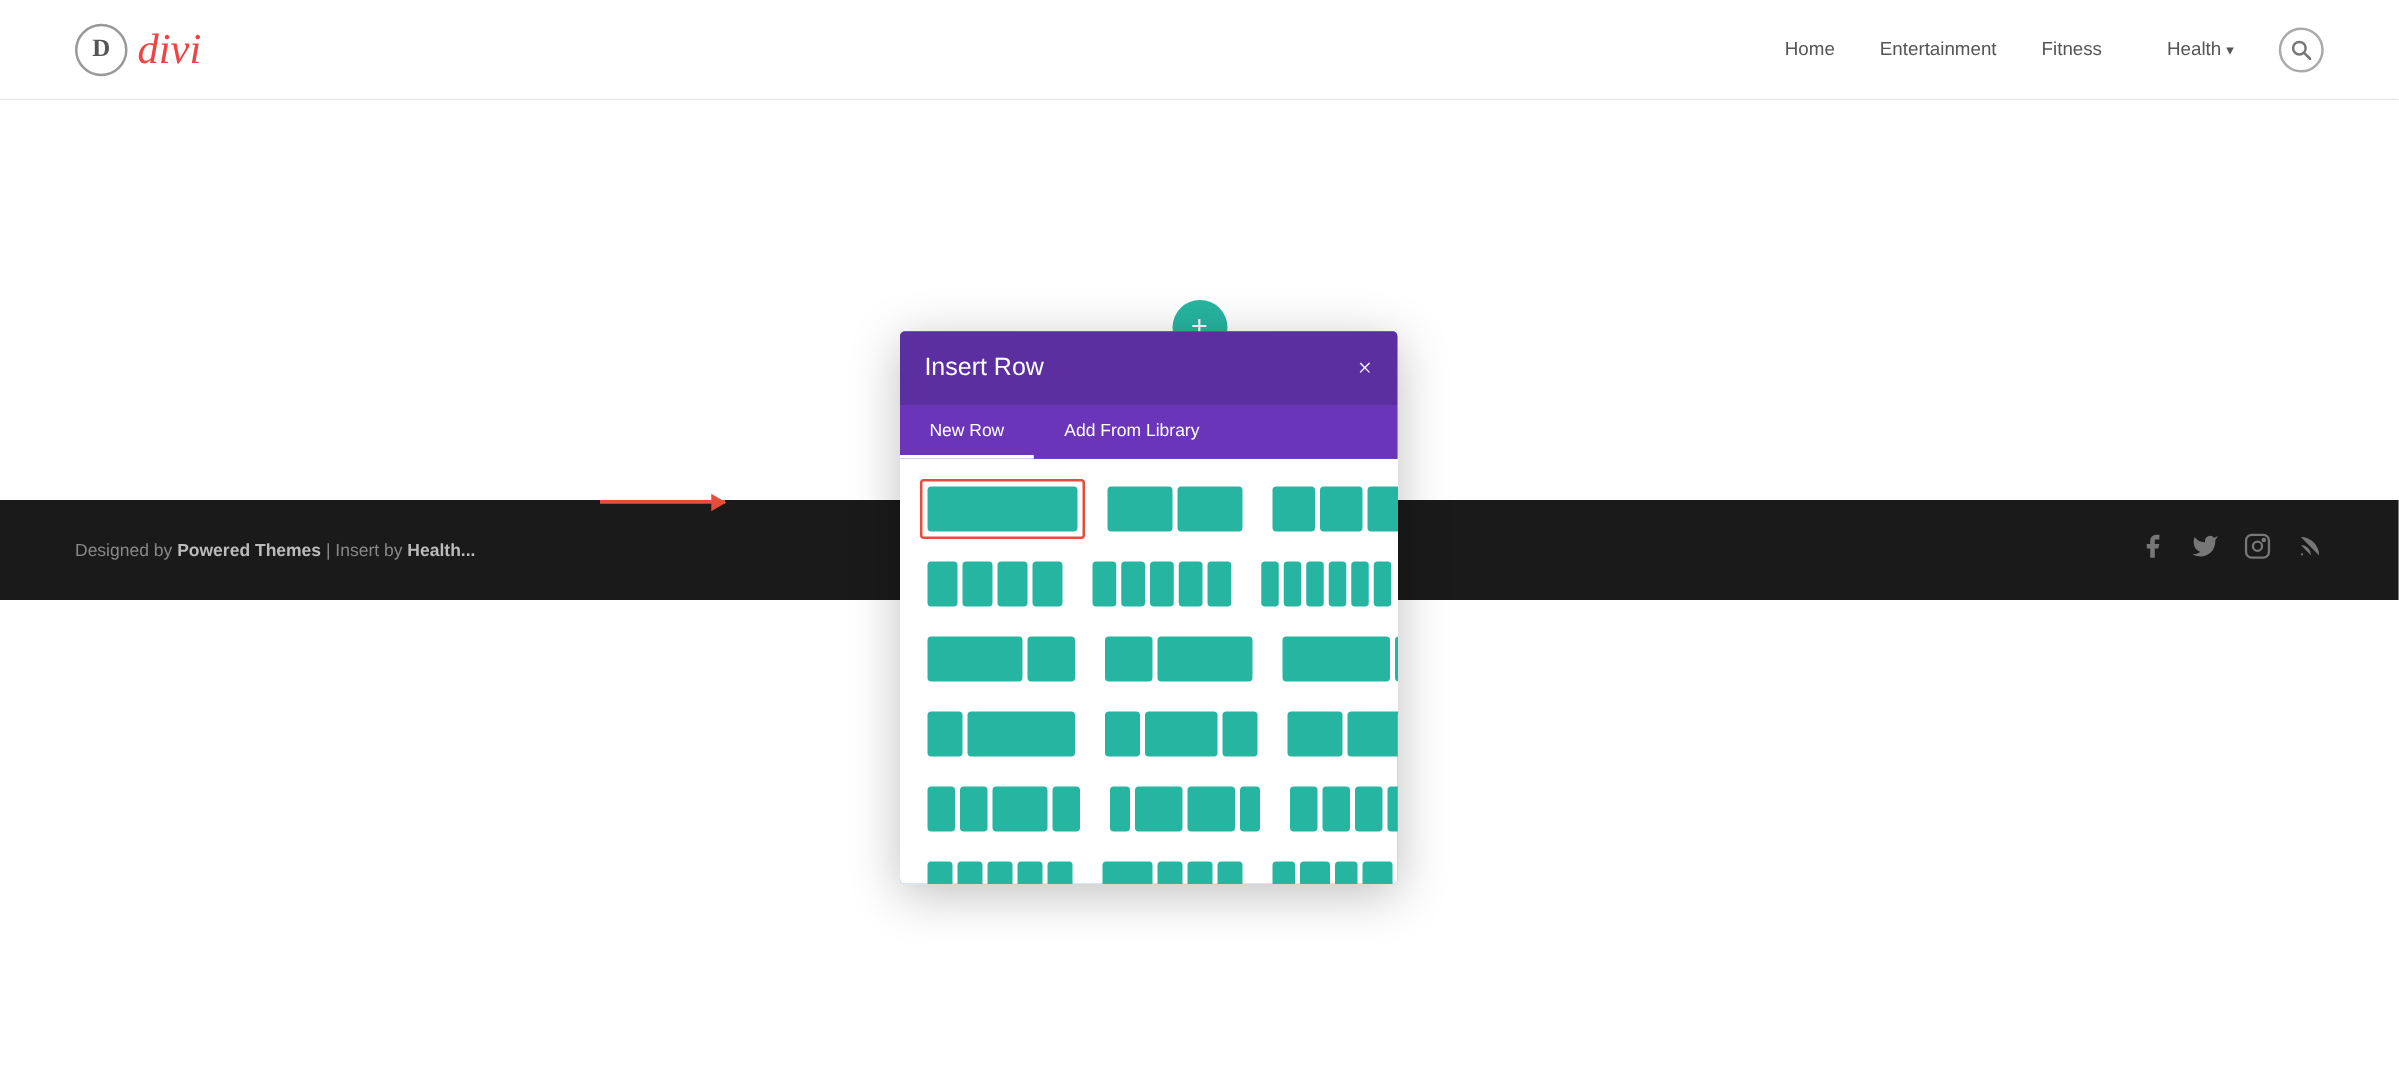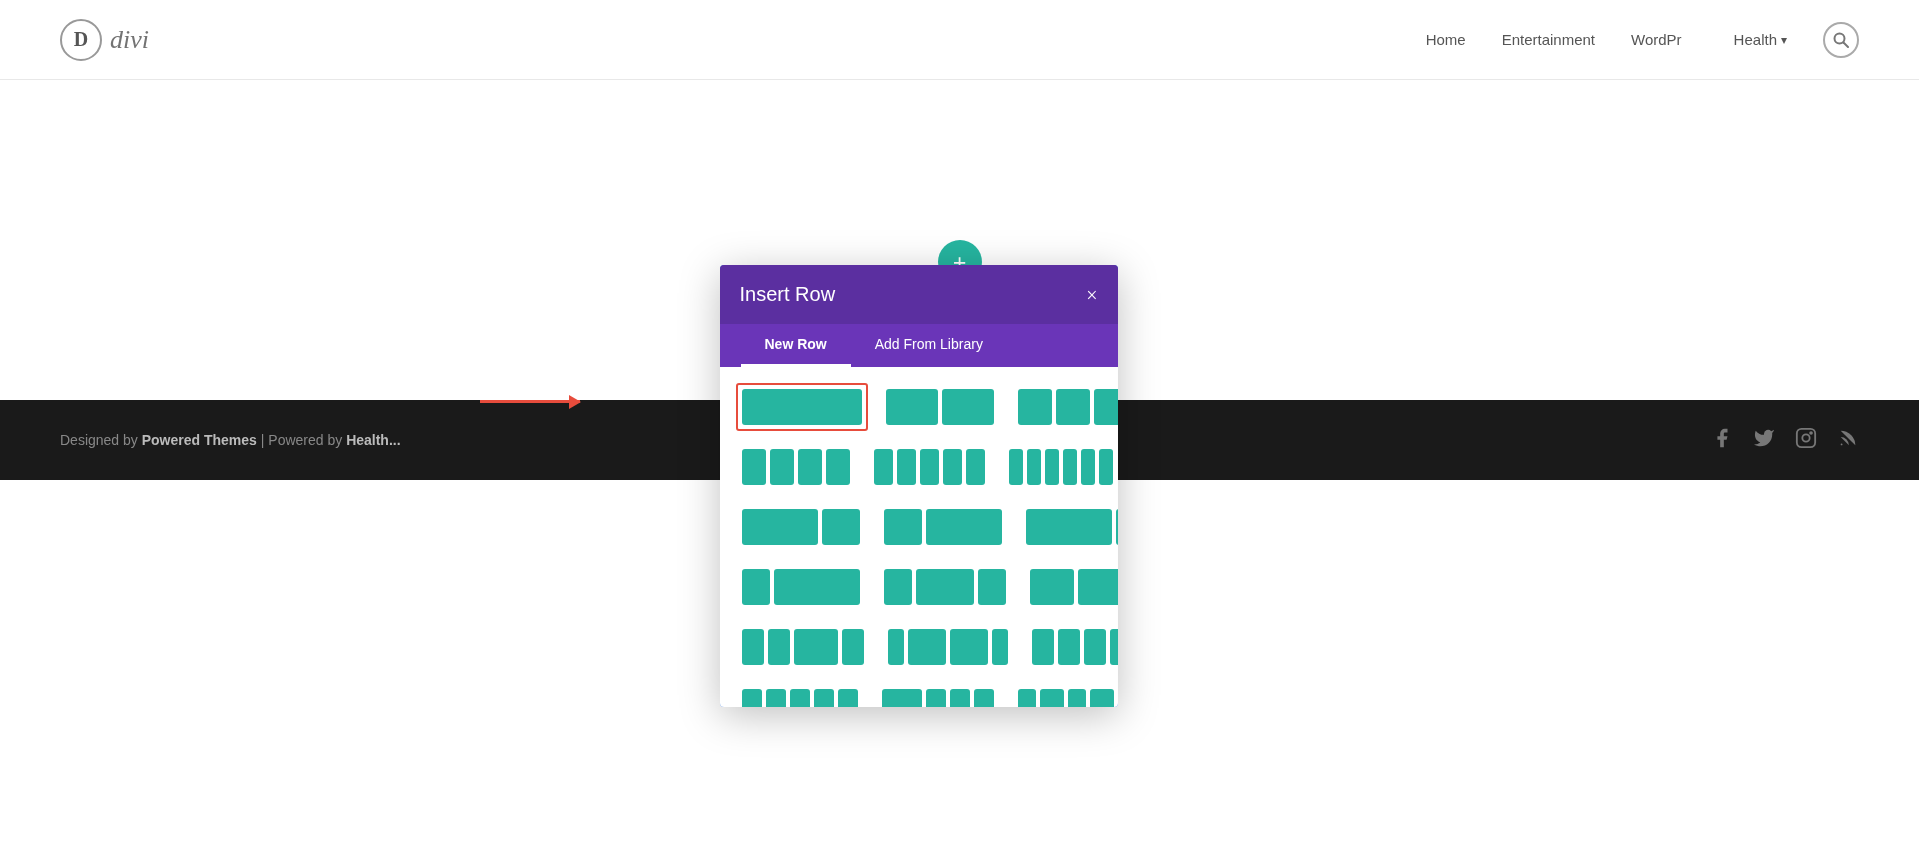--- a/index.html
+++ b/index.html
@@ -34,22 +34,22 @@
       border: 2px solid #999;
       display: flex;
       align-items: center;
       justify-content: center;
       font-size: 20px;
       color: #555;
       font-weight: bold;
       font-family: Georgia, serif;
     }
     .logo-text {
-      font-size: 26px;
-      color: #737373;
+      font-size: 34px;
+      color: #ef4444;
       font-family: Georgia, serif;
       font-style: italic;
     }
     .nav {
       display: flex;
       align-items: center;
       gap: 36px;
     }
     .nav-item {
       font-size: 15px;
@@ -195,22 +195,21 @@
     .modal-tab {
       padding: 12px 24px;
       color: #fff;
       font-size: 14px;
       font-family: 'Helvetica Neue', sans-serif;
       cursor: pointer;
       border-bottom: 3px solid transparent;
     }
     .modal-tab.active {
       border-bottom: 3px solid #fff;
-      font-weight: 700;
-      margin-left: 21px;
+      font-weight: 400;
     }
     .modal-body {
       background: #fff;
       padding: 16px;
       max-height: 340px;
       overflow-y: auto;
     }
 
     
     .grid-row {
@@ -271,21 +270,21 @@
 <header class="header">
   <div class="logo">
     <div class="logo-circle">
       <span>D</span>
     </div>
     <span class="logo-text">divi</span>
   </div>
   <nav class="nav">
     <span class="nav-item">Home</span>
     <span class="nav-item">Entertainment</span>
-    <span class="nav-item">WordPr</span>
+    <span class="nav-item">Fitness</span>
     <span class="nav-item has-dropdown">Health</span>
     <div class="search-icon-btn">
       <svg width="16" height="16" viewBox="0 0 16 16" fill="none" xmlns="http://www.w3.org/2000/svg">
         <circle cx="6.5" cy="6.5" r="5" stroke="#777" stroke-width="2"></circle>
         <line x1="10.5" y1="10.5" x2="15" y2="15" stroke="#777" stroke-width="2" stroke-linecap="round"></line>
       </svg>
     </div>
   </nav>
 </header>
 
@@ -423,21 +422,21 @@
           <div class="col-block" style="width:24px;"></div>
 
         </div>
       </div>
 
     </div>
   </div>
 
   <div class="footer-bar" style="position:absolute; bottom:200px; left:0; right:0;">
     <div class="footer-text">
-      <span>Designed by </span><strong>Powered Themes</strong><span> | Powered by </span><strong>Health...</strong>
+      <span>Designed by </span><strong>Powered Themes</strong><span> | Insert by </span><strong>Health...</strong>
     </div>
     <div class="footer-icons">
       <span class="footer-icon">
         <svg width="22" height="22" viewBox="0 0 24 24" fill="#777">
             <path d="M18 2h-3a5 5 0 00-5 5v3H7v4h3v8h4v-8h3l1-4h-4V7a1 1 0 011-1h3z"></path>
           </svg>
       </span>
       <span class="footer-icon">
         <svg width="22" height="22" viewBox="0 0 24 24" fill="#777">
             <path d="M23 3a10.9 10.9 0 01-3.14 1.53 4.48 4.48 0 00-7.86 3v1A10.66 10.66 0 013 4s-4 9 5 13a11.64 11.64 0 01-7 2c9 5 20 0 20-11.5a4.5 4.5 0 00-.08-.83A7.72 7.72 0 0023 3z"></path>

